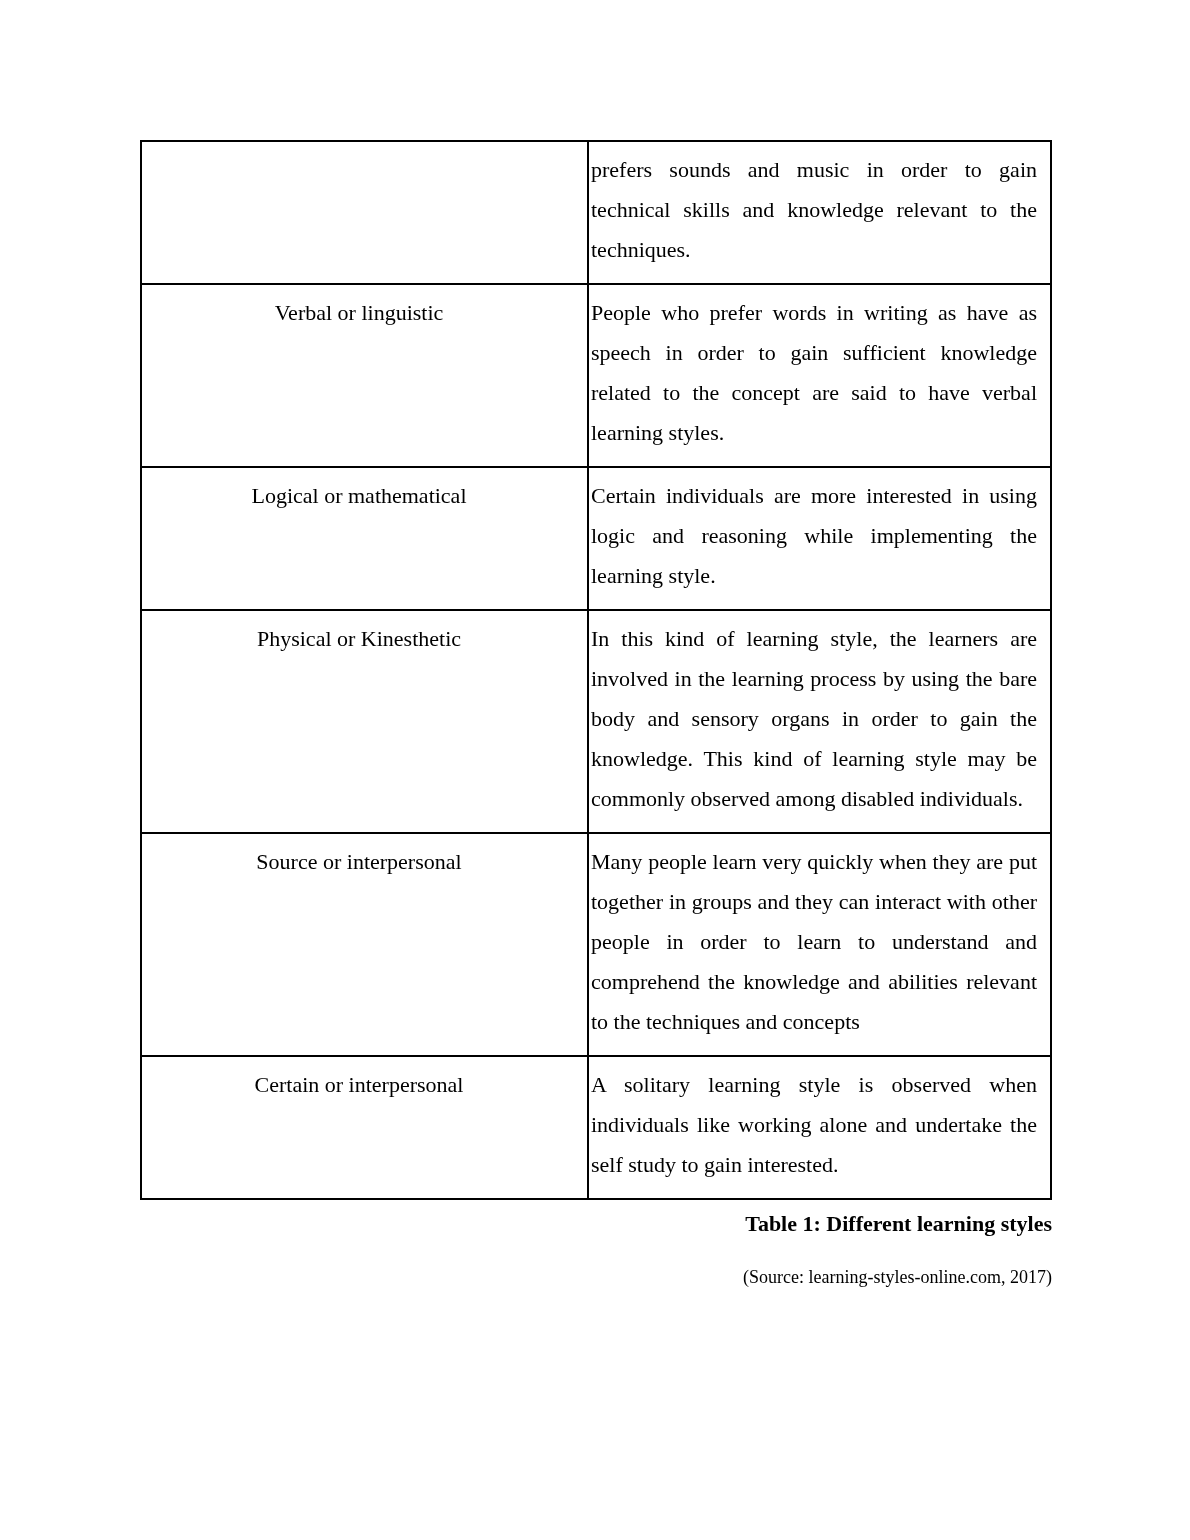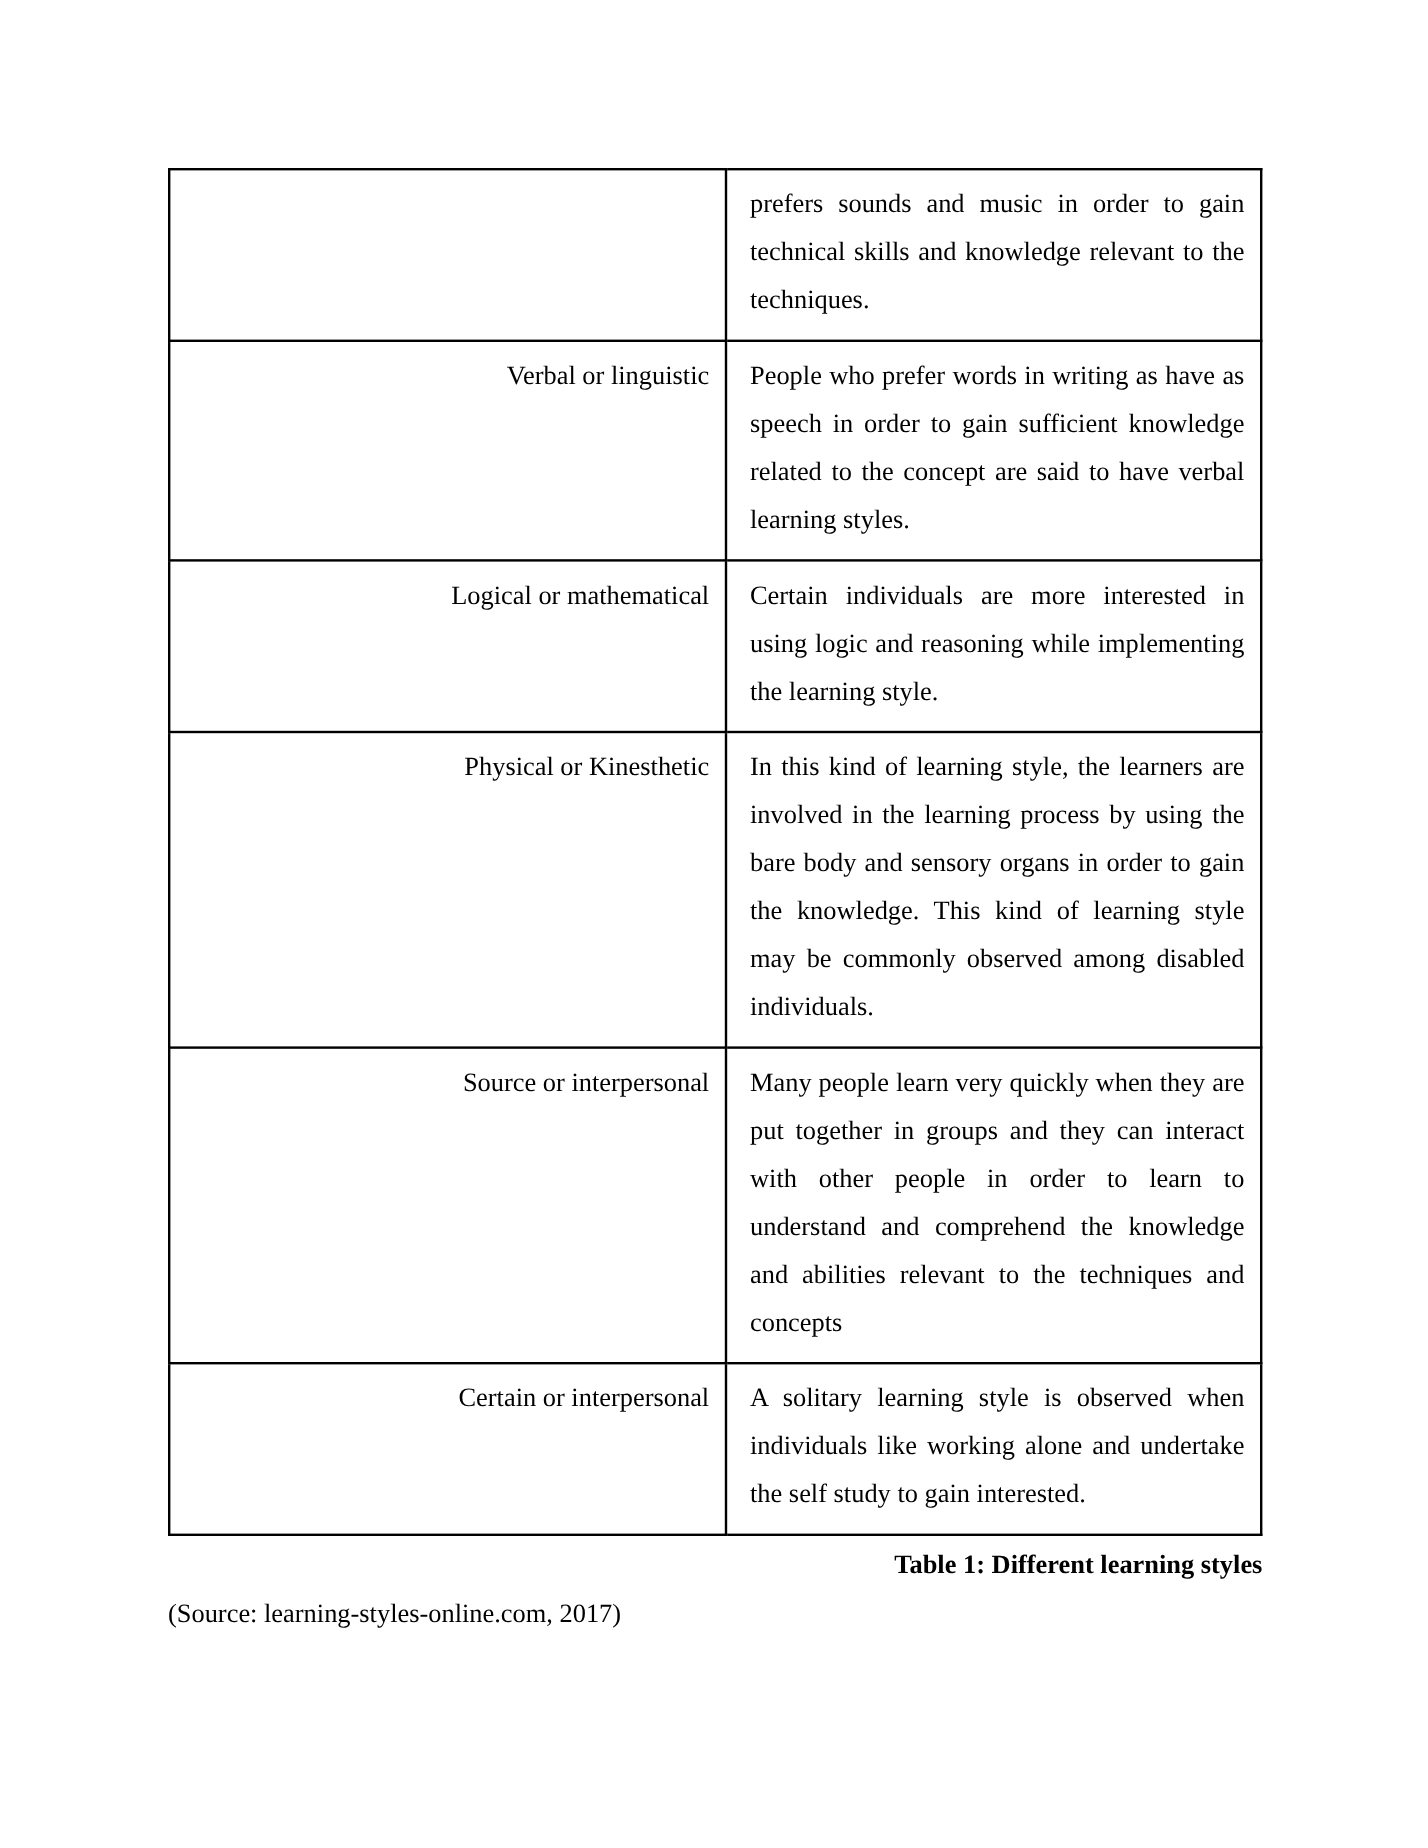--- a/index.html
+++ b/index.html
@@ -23,42 +23,42 @@
     width: 912px;
   }
   table.styles-table {
     width: 912px;
     border-collapse: collapse;
     table-layout: fixed;
   }
   table.styles-table td {
     border: 2px solid #000000;
     vertical-align: top;
-    padding: 8px 13px 13px 19px;
+    padding: 8px 13px 13px 2px;
     font-size: 22px;
     line-height: 40px;
   }
   td.name-cell {
     width: 430px; 
-    text-align: right;
+    text-align: center;
   }
   td.desc-cell {
     text-align: justify;
   }
   .caption {
     margin-top: 10px;
     text-align: right;
     font-size: 22px;
     font-weight: bold;
     line-height: 28px;
   }
   .source {
-    margin-top: 13px;
-    text-align: left;
-    font-size: 22px;
+    margin-top: 25px;
+    text-align: right;
+    font-size: 18px;
     line-height: 28px;
   }
 </style>
 </head>
 <body>
 
 <div class="page">
   <div class="content">
 
     <table class="styles-table">

